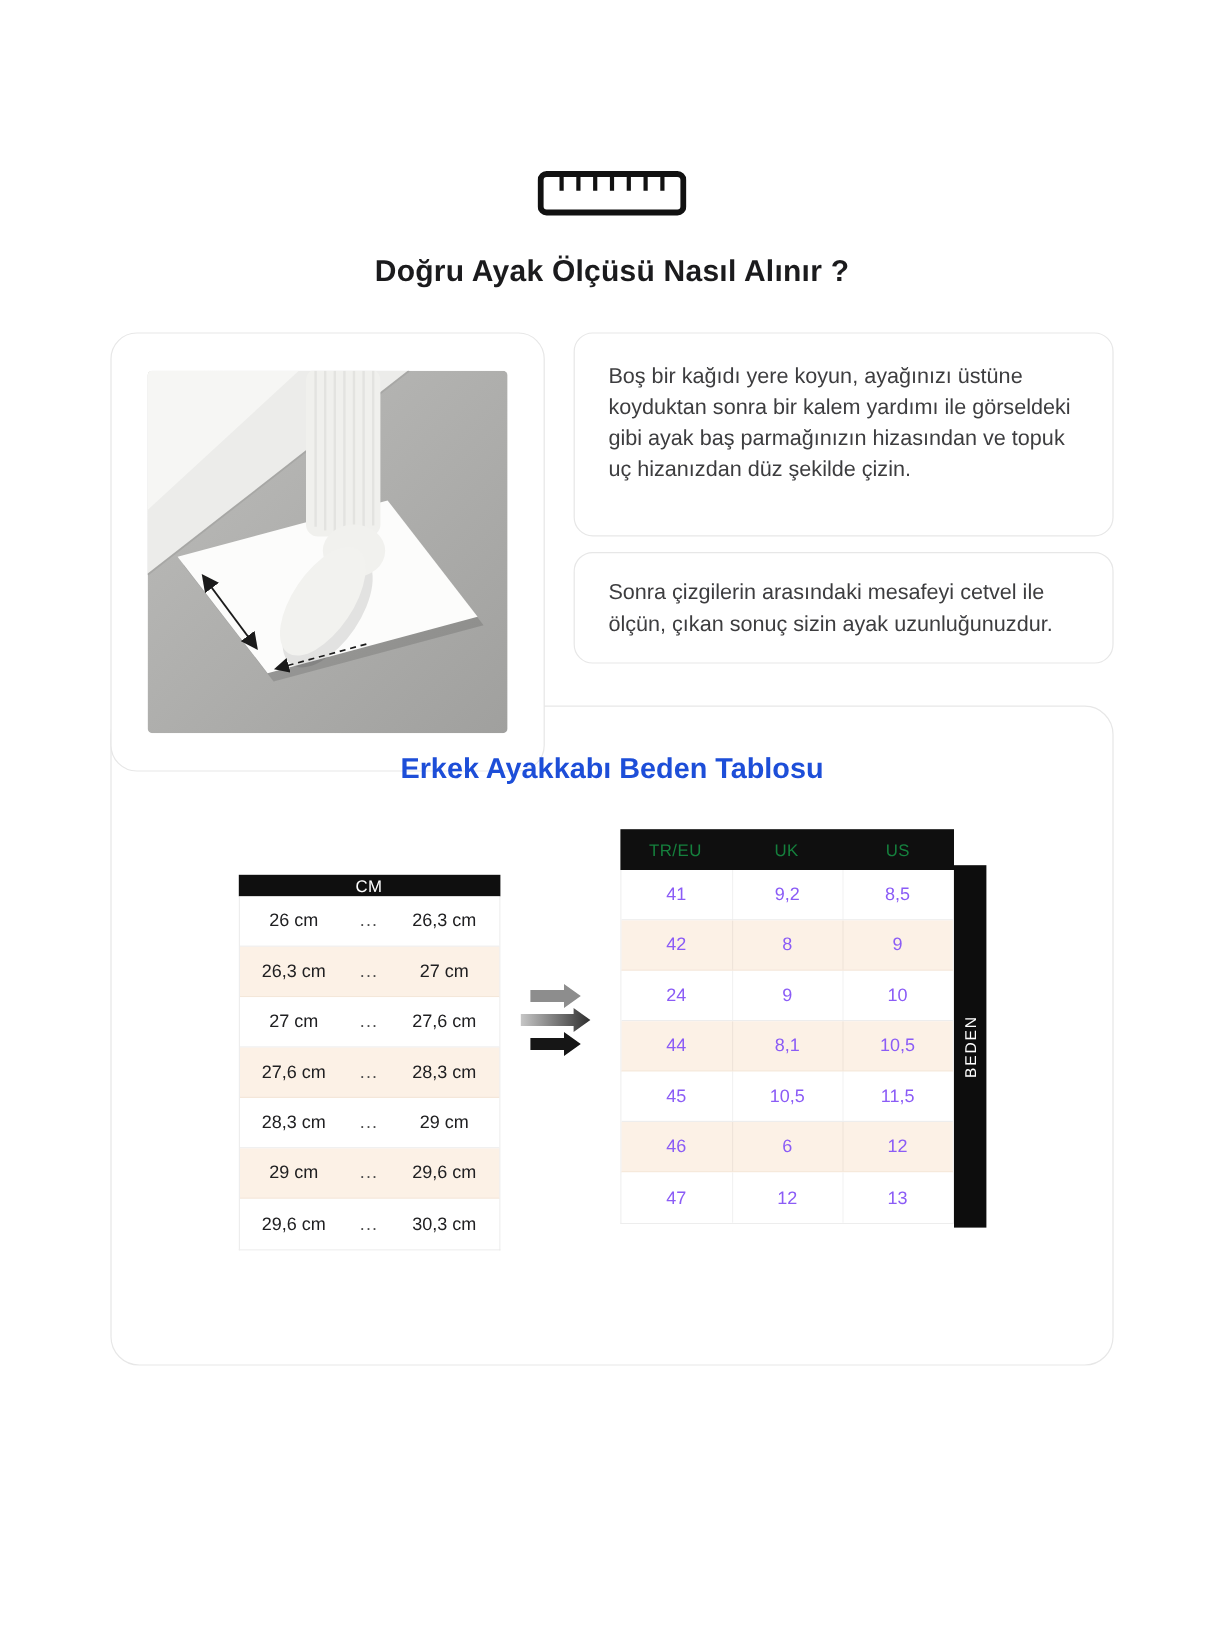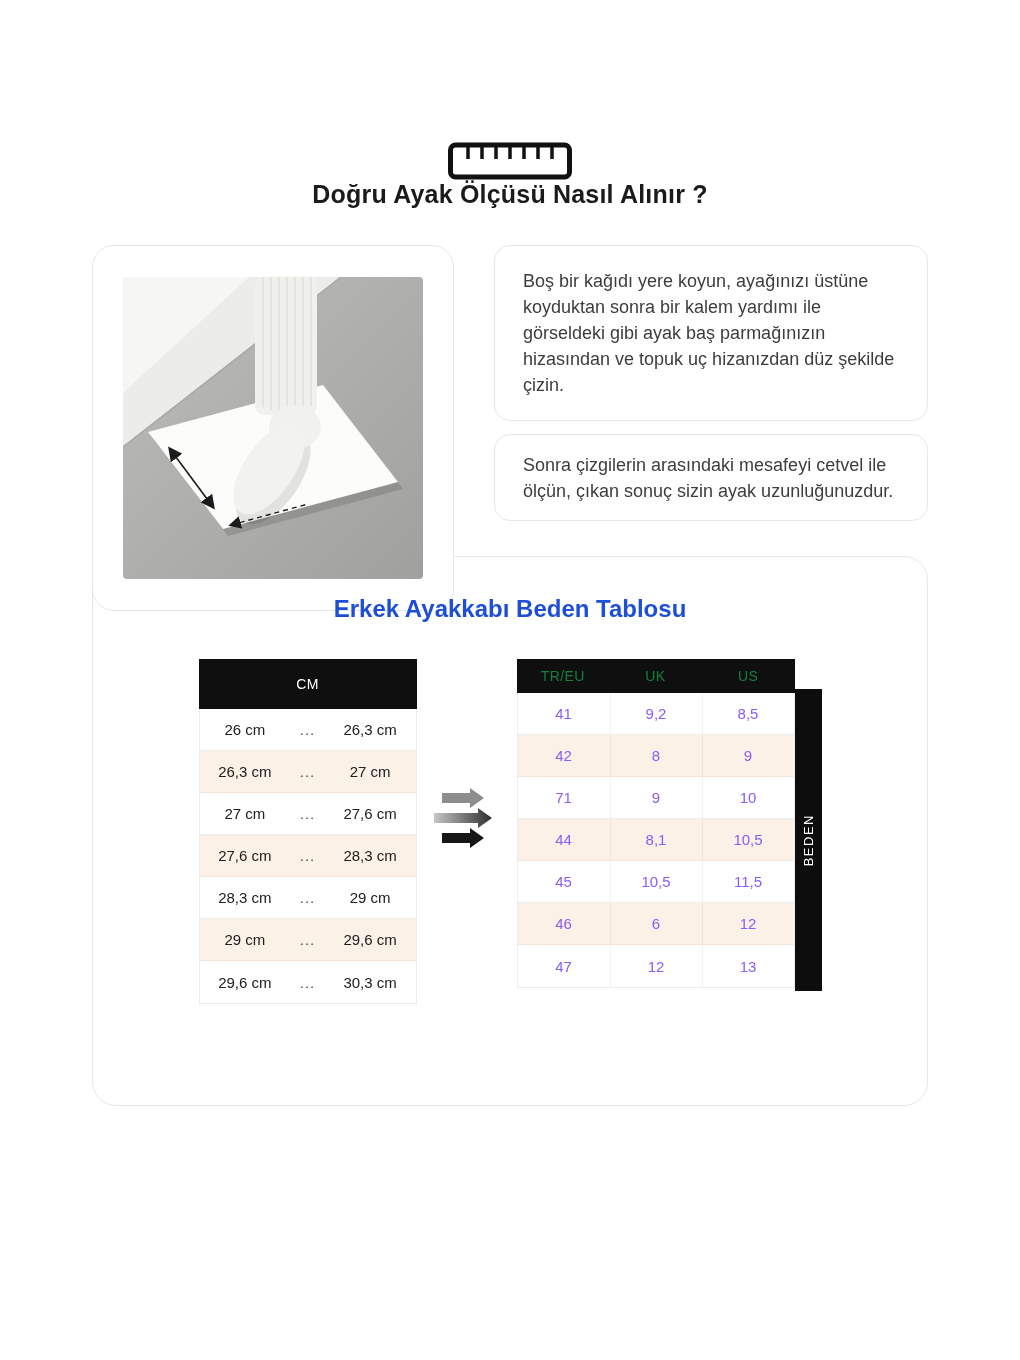--- a/index.html
+++ b/index.html
@@ -11,29 +11,30 @@
     position:relative;
     overflow:hidden;
   }
   .content { margin:0 92px; }
 
   
   .ruler-wrap { display:flex; justify-content:center; padding-top:142px; }
 
   
   .page-title {
+    margin-top:32px;
     text-align:center;
     font-size:25px;
     font-weight:700;
     color:#1b1b1d;
     letter-spacing:0.2px;
   }
 
   
-  .top-section { display:flex; gap:40px; margin-top:36px; height:276px; }
+  .top-section { display:flex; gap:24px; margin-top:36px; height:276px; }
   .photo-card {
     flex:0 0 362px; height:366px;
     border:1px solid #e7e7e7; border-radius:22px;
     display:flex; align-items:center; justify-content:center;
     background:#fff;
     overflow:hidden;
   }
   .photo-card svg { width:300px; height:302px; border-radius:4px; }
 
   .instruction-col { flex:1; display:flex; flex-direction:column; gap:13px; }
@@ -55,23 +56,23 @@
     padding-top:38px;
   }
   .chart-title {
     text-align:center;
     font-size:24px; font-weight:700; color:#1d4ed8;
     margin-bottom:36px;
   }
   .tables-row { display:flex; justify-content:center; align-items:flex-start; }
 
   .thead {
-    height:50px; background:#0f0f0f; color:#fff;
+    height:18px; background:#0f0f0f; color:#fff;
     display:flex; align-items:center; justify-content:center;
-    font-size:14px; letter-spacing:0.4px;
+    font-size:14px; letter-spacing:0.4px;margin-top:38px;
   }
   .thead3 {
     height:34px; background:#0f0f0f; color:#15803d;
     display:grid; grid-template-columns:1fr 1fr 1fr;
     align-items:center; text-align:center;
     font-size:14px; letter-spacing:0.4px;
   }
 
   .cm-table { width:218px; }
   .cm-body { border:1px solid #ededed; border-top:none; }
@@ -266,21 +267,21 @@
             <span>41</span>
             <span>9,2</span>
             <span>8,5</span>
           </div>
           <div class="strow alt">
             <span>42</span>
             <span>8</span>
             <span>9</span>
           </div>
           <div class="strow">
-            <span>71</span>
+            <span>24</span>
             <span>9</span>
             <span>10</span>
           </div>
           <div class="strow alt">
             <span>44</span>
             <span>8,1</span>
             <span>10,5</span>
           </div>
           <div class="strow">
             <span>45</span>

